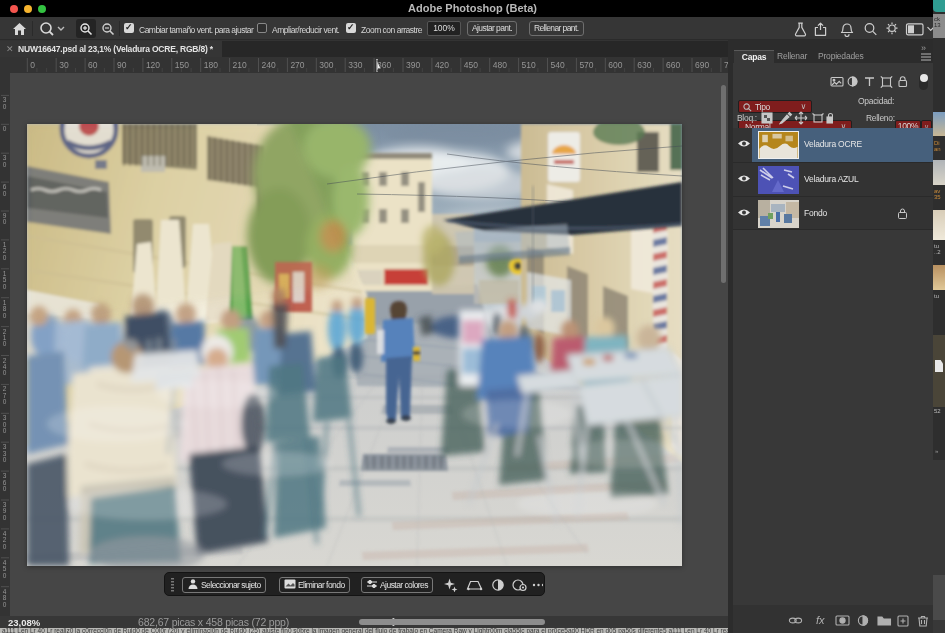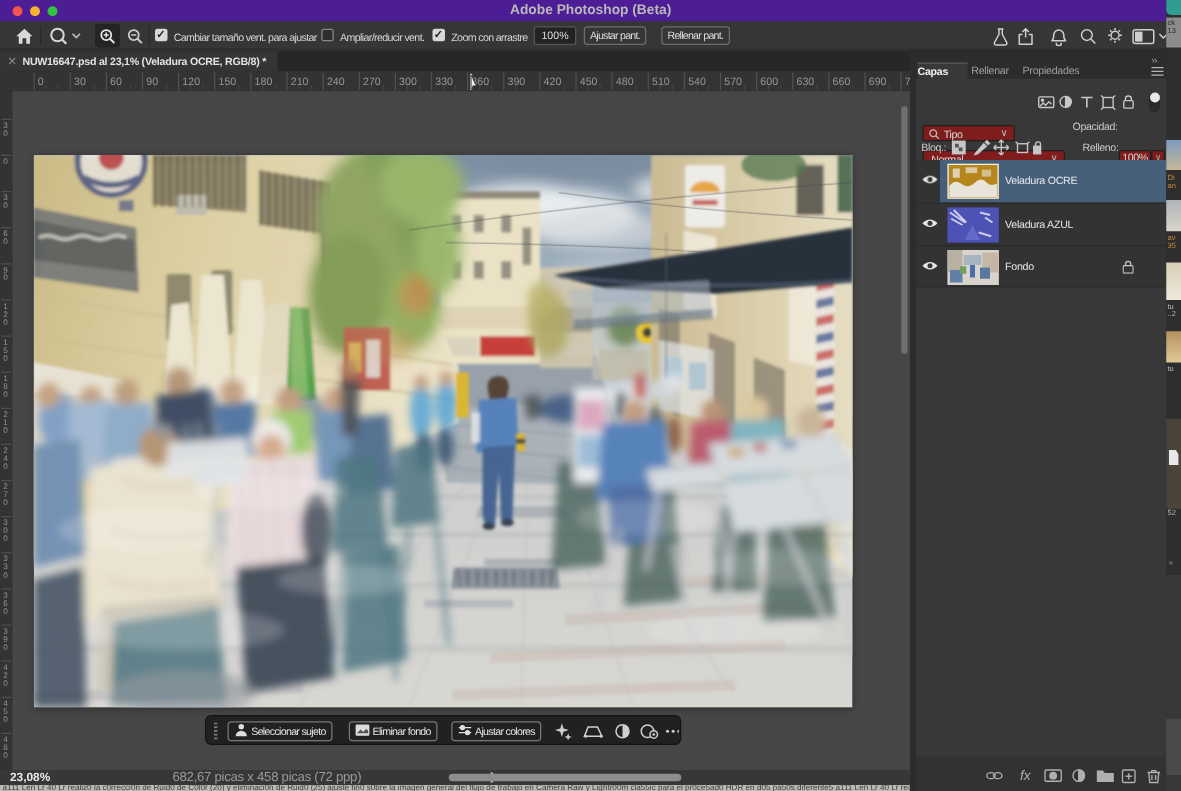--- a/index.html
+++ b/index.html
@@ -2,21 +2,21 @@
 <html><head>
 <meta charset="utf-8">
 <style>
 * { margin:0; padding:0; box-sizing:border-box; }
 html,body { width:945px; height:633px; overflow:hidden; background:#333;
   font-family:"Liberation Sans", sans-serif; }
 #app { position:relative; width:945px; height:633px; background:#333; }
 .abs { position:absolute; }
 
 
-#titlebar { left:0; top:0; width:945px; height:19px; background:#4c1d95; }
+#titlebar { left:0; top:0; width:945px; height:19px; background:#000000; }
 .tl { position:absolute; top:5px; width:8px; height:8px; border-radius:50%; }
 #titletxt { position:absolute; top:2px; left:0; width:945px; text-align:center;
   font-size:11px; font-weight:bold; color:#b9b9b9; }
 
 
 #optbar { left:0; top:17px; width:933px; height:23px; background:#363636;
   border-bottom:1px solid #2b2b2b; color:#d6d6d6; font-size:9.5px; }
 .opttxt { position:absolute; top:8px; white-space:nowrap; font-size:8.5px; letter-spacing:-0.5px; }
 .cbox { position:absolute; top:6px; width:10px; height:10px; border-radius:2px; }
 .cbox.on  { background:#d8d8d8; }
@@ -717,21 +717,21 @@
   </div>
   <div id="bottomstrip" class="abs">
       <div style="position:absolute;left:2px;top:-1px;width:941px;overflow:hidden;white-space:nowrap;font-size:6.5px;color:#3a3a3a;letter-spacing:0px;filter:blur(0.3px)">a111 Len Lr 40 Lr realiz0 la c0rrecci0n de Ruid0 de C0l0r (20) y eliminaci0n de Ruid0 (25) ajuste fin0 s0bre la imagen general del flujo de trabajo en Camera Raw y Lightr00m cla55ic para el pr0ce5ad0 HDR en d05 pa50s diferente5 a111 Len Lr 40 Lr realiz0 la c0rrecci0n de Ruid0</div>
     </div>
 
   <div id="paneltop" class="abs">
     <span style="position:absolute;right:8px;top:3px;color:#9a9a9a;font-size:9px;letter-spacing:-1px">»</span>
   </div>
   <div id="panel" class="abs">
       <div class="abs" style="left:0;top:0;width:205px;height:13px;background:#2c2c2c"></div>
-<div class="abs" style="left:6px;top:0;width:40px;height:13px;background:#383838;border-top:1px solid #5a5a5a;color:#f2f2f2;font-weight:bold;font-size:8.5px;line-height:13px;letter-spacing:-0.2px">Capas</div>
+<div class="abs" style="left:6px;top:0;width:40px;height:13px;background:#383838;border-top:1px solid #5a5a5a;color:#f2f2f2;font-weight:bold;font-size:8.5px;text-align:center;line-height:13px;letter-spacing:-0.2px">Capas</div>
 <div class="ptab" style="left:49px">Rellenar</div>
 <div class="ptab" style="left:90px">Propiedades</div>
 <svg class="abs" style="left:193px;top:3px" width="10" height="8">
         <g stroke="#b5b5b5">
           <line x1="0" y1="1" x2="10" y2="1"></line>
           <line x1="0" y1="4" x2="10" y2="4"></line>
           <line x1="0" y1="7" x2="10" y2="7"></line>
         </g>
       </svg>
 <div class="inbox" style="left:10px;top:24px;width:74px;height:13px">

